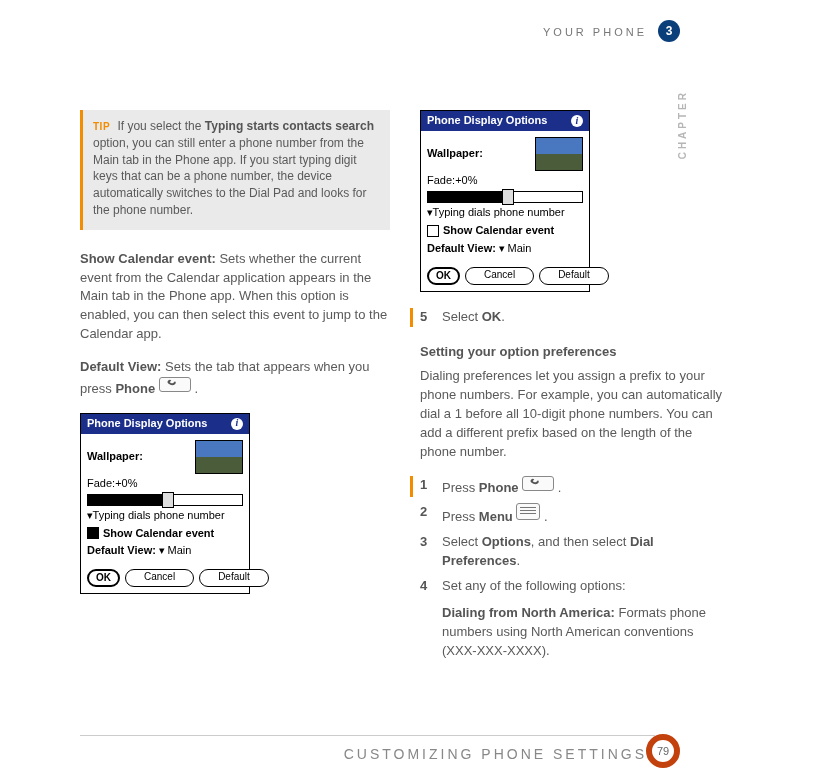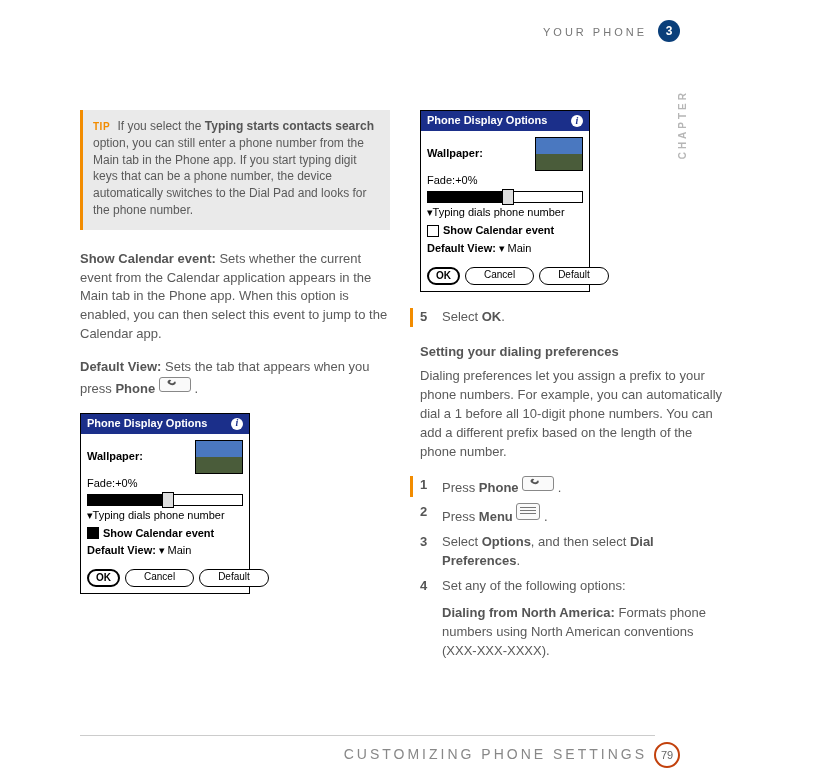--- a/index.html
+++ b/index.html
@@ -192,21 +192,21 @@
     right: 48px;
     font-size: 14px;
     letter-spacing: 3px;
     color: #888;
   }
   .page-bubble {
     position: absolute;
     bottom: 14px;
     right: 15px;
     width: 22px; height: 22px; border-radius: 50%;
-    border: 2px solid #c2410c;
+    border: 6px solid #c2410c;
     color: #666; font-size: 11px;
     display: flex; align-items: center; justify-content: center;
   }
 </style>
 </head>
 <body>
 
 <div class="page">
 
   <div class="header-text">YOUR PHONE</div>
@@ -296,21 +296,21 @@
       </div>
     </div>
 
     <div class="step marked" style="margin-top:16px;">
       <div class="step-num">5</div>
       <div class="step-body">
         <span>Select </span><b>OK</b><span>.</span>
       </div>
     </div>
 
-    <div class="subhead">Setting your dialing preferences</div>
+    <div class="subhead">Setting your option preferences</div>
 
     <p class="para">Dialing preferences let you assign a prefix to your phone numbers. For example, you can automatically dial a 1 before all 10-digit phone numbers. You can add a different prefix based on the length of the phone number.</p>
 
     <div class="step marked">
       <div class="step-num">1</div>
       <div class="step-body">
         <span>Press </span><b>Phone</b>
         <span class="glyph"><svg viewBox="0 0 24 10">
               <path d="M3 7 Q1 5 3 3 Q5 1 7 3 L5 5 Q7 8 10 6 L12 4 Q14 6 12 8 Q8 11 3 7 Z" fill="#555"></path>
             </svg></span><span> .</span>

